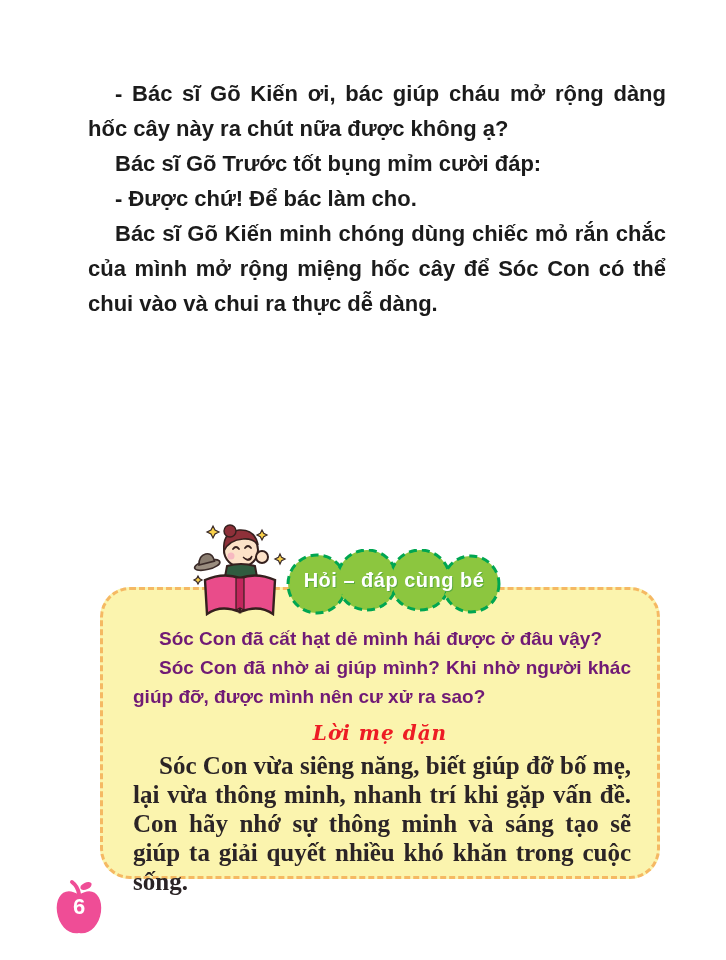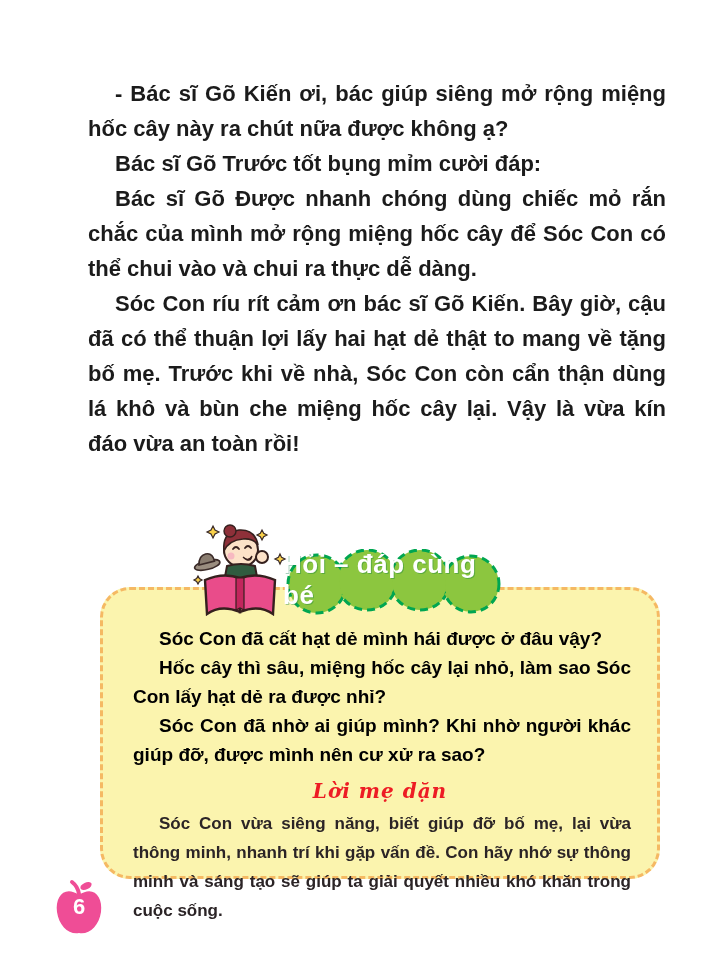--- a/index.html
+++ b/index.html
@@ -21,79 +21,78 @@
   
   .qa-box{
     position:absolute;left:100px;top:587px;width:560px;height:292px;
     box-sizing:border-box;
     background:#FBF4AE;
     border:3px dashed #F5B963;
     border-radius:30px;
   }
   .questions{
     margin:34px 26px 4px 30px;
-    color:#000000;
+    color:#701a75;
     font-size:19px;font-weight:700;line-height:29px;
     text-align:justify;
   }
   .questions p{margin:0;text-indent:26px;}
   .advice-title{
     margin:10px 0 6px 0;
     text-align:center;
     color:#ED1C24;
     font-family:"DejaVu Serif", serif;
     font-style:italic;
     font-size:20px;font-weight:700;
     letter-spacing:1px;
   }
   .advice-text{
     margin:0 26px 0 30px;
     color:#2b2426;
-    font-size:17px;font-weight:700;line-height:29px;
-    text-align:justify;text-indent:26px;
+    font-size:25px;font-weight:700;line-height:29px;
+    text-align:justify;text-indent:26px;font-family:Liberation Serif, serif;
   }
   
   .badge{
     position:absolute;left:283px;top:549px;width:222px;height:70px;
   }
   .badge svg{position:absolute;left:0;top:0;}
   .badge-label{
     position:absolute;left:0;top:0;width:100%;height:62px;
     display:flex;align-items:center;justify-content:center;
     color:#ffffff;
-    font-size:26px;font-weight:700;
+    font-size:20px;font-weight:700;
     letter-spacing:0.5px;
     text-shadow:1px 1px 0 rgba(0,120,60,.35);
   }
   
   .mascot{position:absolute;left:183px;top:518px;width:114px;height:110px;}
   
   .page-marker{position:absolute;left:50px;top:878px;width:58px;height:62px;}
   .page-num{
     position:absolute;left:0;top:16px;width:58px;
     text-align:center;
     color:#ffffff;font-size:22px;font-weight:700;
   }
 </style>
 </head>
 <body>
 
 <div class="page">
 
   <section class="story">
-    <p>- Bác sĩ Gõ Kiến ơi, bác giúp siêng mở rộng miệng hốc cây này ra chút nữa được không ạ?</p>
+    <p>- Bác sĩ Gõ Kiến ơi, bác giúp cháu mở rộng dàng hốc cây này ra chút nữa được không ạ?</p>
     <p>Bác sĩ Gõ Trước tốt bụng mỉm cười đáp:</p>
-    <p>Bác sĩ Gõ Được nhanh chóng dùng chiếc mỏ rắn chắc của mình mở rộng miệng hốc cây để Sóc Con có thể chui vào và chui ra thực dễ dàng.</p>
-    <p>Sóc Con ríu rít cảm ơn bác sĩ Gõ Kiến. Bây giờ, cậu đã có thể thuận lợi lấy hai hạt dẻ thật to mang về tặng bố mẹ. Trước khi về nhà, Sóc Con còn cẩn thận dùng lá khô và bùn che miệng hốc cây lại. Vậy là vừa kín đáo vừa an toàn rồi!</p>
+    <p>- Được chứ! Để bác làm cho.</p>
+    <p>Bác sĩ Gõ Kiến minh chóng dùng chiếc mỏ rắn chắc của mình mở rộng miệng hốc cây để Sóc Con có thể chui vào và chui ra thực dễ dàng.</p>
   </section>
 
   <div class="qa-box">
     <div class="questions">
       <p>Sóc Con đã cất hạt dẻ mình hái được ở đâu vậy?</p>
-      <p>Hốc cây thì sâu, miệng hốc cây lại nhỏ, làm sao Sóc Con lấy hạt dẻ ra được nhỉ?</p>
       <p>Sóc Con đã nhờ ai giúp mình? Khi nhờ người khác giúp đỡ, được mình nên cư xử ra sao?</p>
     </div>
     <h3 class="advice-title">Lời mẹ dặn</h3>
     <p class="advice-text">Sóc Con vừa siêng năng, biết giúp đỡ bố mẹ, lại vừa thông minh, nhanh trí khi gặp vấn đề. Con hãy nhớ sự thông minh và sáng tạo sẽ giúp ta giải quyết nhiều khó khăn trong cuộc sống.</p>
   </div>
 
   <div class="badge">
     <svg width="222" height="70" viewBox="0 0 222 70">
 
       <g fill="#8CC63F" stroke="#00A651" stroke-width="3" stroke-dasharray="8 5">

